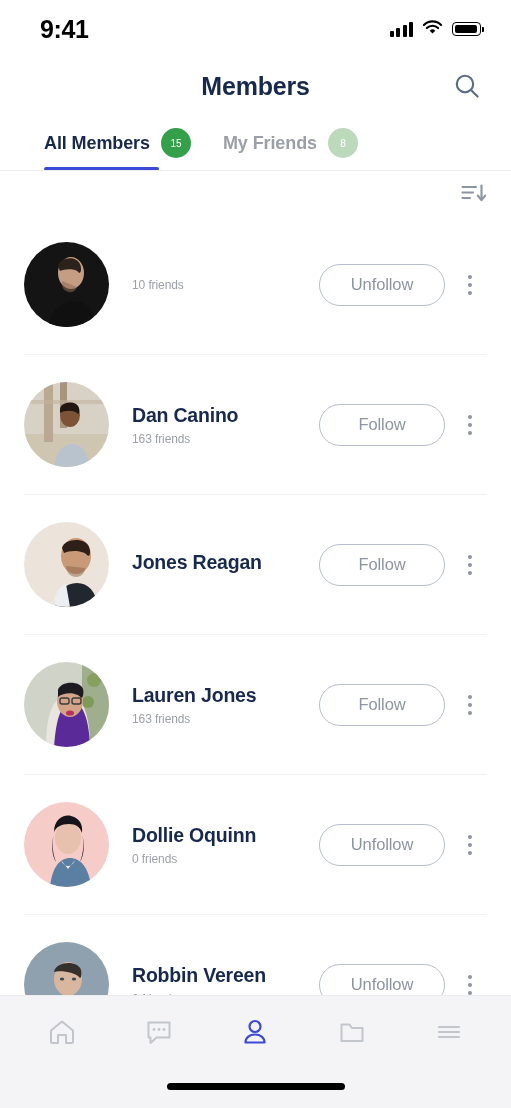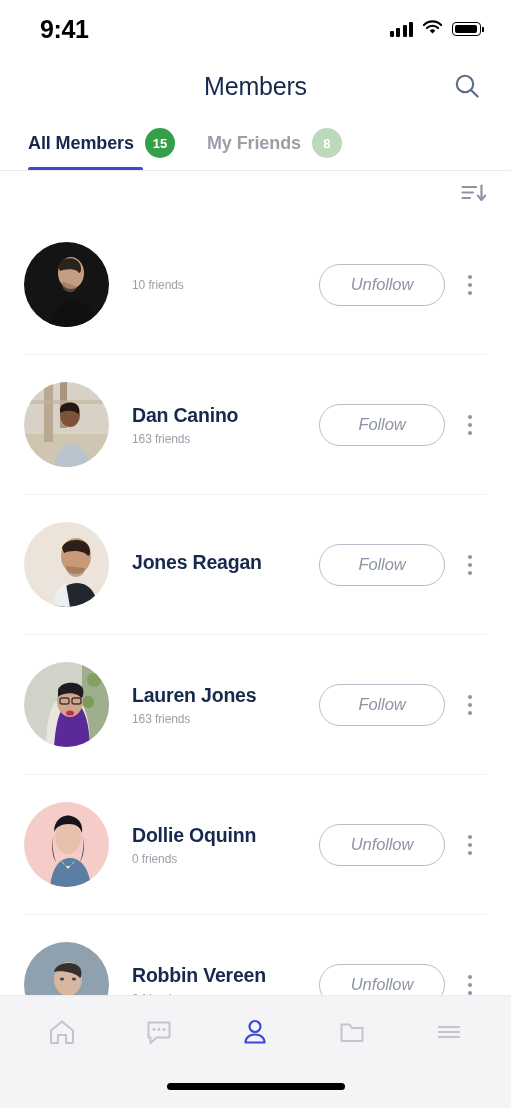--- a/index.html
+++ b/index.html
@@ -38,41 +38,41 @@
     width:2.4px; height:5px; background:#000; border-radius:0 1px 1px 0;
   }
   .battery span { display:block; height:100%; width:93%; background:#000; border-radius:2px; }
 
   
   .header {
     height:56px; position:relative;
     display:flex; align-items:center; justify-content:center;
   }
   .page-title {
-    font-size:25px; font-weight:normal; color:#17294d; letter-spacing:-0.2px;
+    font-size:25px; font-weight:bold; color:#17294d; letter-spacing:-0.2px;
   }
   .search-btn {
     position:absolute; right:26px; top:50%; transform:translateY(-50%);
     width:36px; height:36px; display:flex; align-items:center; justify-content:center;
     cursor:pointer;
   }
 
   
-  .tabs { display:flex; padding:0 28px; margin-top:14px; position:relative; }
+  .tabs { display:flex; padding:0 44px; margin-top:14px; position:relative; }
   .tab {
     display:flex; align-items:center; gap:11px;
     padding-bottom:13px; cursor:pointer; margin-right:32px;
     position:relative;
   }
   .tab-label { font-size:18px; font-weight:bold; color:#9b9fa8; letter-spacing:-0.1px; }
   .tab.active .tab-label { color:#17294d; }
   .tab-badge {
     width:30px; height:30px; border-radius:50%;
     display:flex; align-items:center; justify-content:center;
-    font-size:13px; color:#ffffff; font-weight:bold;
+    font-size:10px; color:#ffffff; font-weight:normal;
     background:#bcd9bc;
   }
   .tab.active .tab-badge { background:#34a04a; }
   .tab.active::after{
     content:""; position:absolute; left:0; right:32px; bottom:0;
     height:4px; background:#3a49d6; border-radius:2px;
   }
   .tabs-underline {
     position:absolute; left:0; right:0; bottom:0; height:1px; background:#ececef;
   }
@@ -100,21 +100,21 @@
   .row-name {
     font-size:19.5px; font-weight:bold; color:#17294d;
     letter-spacing:-0.2px; white-space:nowrap; margin-bottom:5px;
   }
   .row-sub { font-size:12px; color:#9b9fa8; letter-spacing:-0.1px; white-space:nowrap; }
   .follow-btn {
     flex:none; width:126px; height:42px; border-radius:21px;
     border:1px solid #b7bfcc; background:transparent;
     color:#8d95a4; font-size:16.5px; letter-spacing:-0.1px;
     font-family:"Liberation Sans", sans-serif;
-    cursor:pointer; display:flex; align-items:center; justify-content:center;font-style:italic;
+    cursor:pointer; display:flex; align-items:center; justify-content:center;
   }
   .kebab {
     flex:none; width:34px; height:34px; margin-left:8px;
     display:flex; flex-direction:column; align-items:center; justify-content:center;
     gap:4px; cursor:pointer;
   }
   .kebab i { width:4px; height:4px; border-radius:50%; background:#8d95a4; display:block; }
 
   
   .bottombar {

